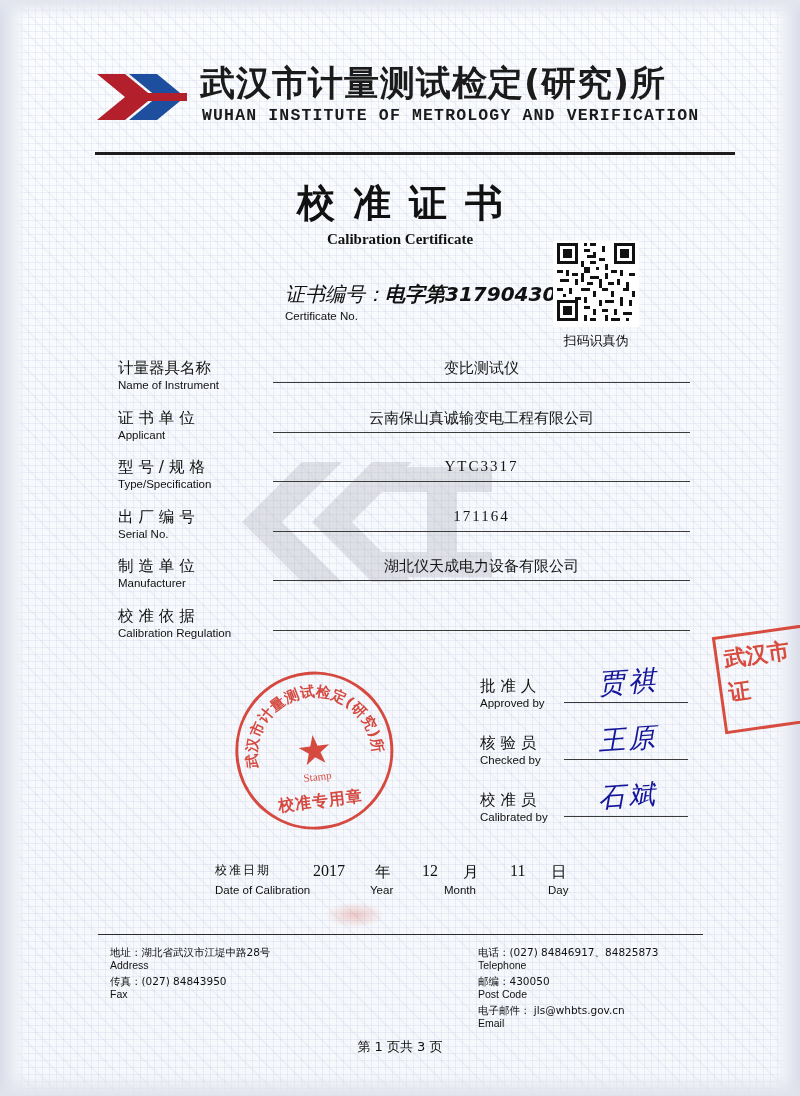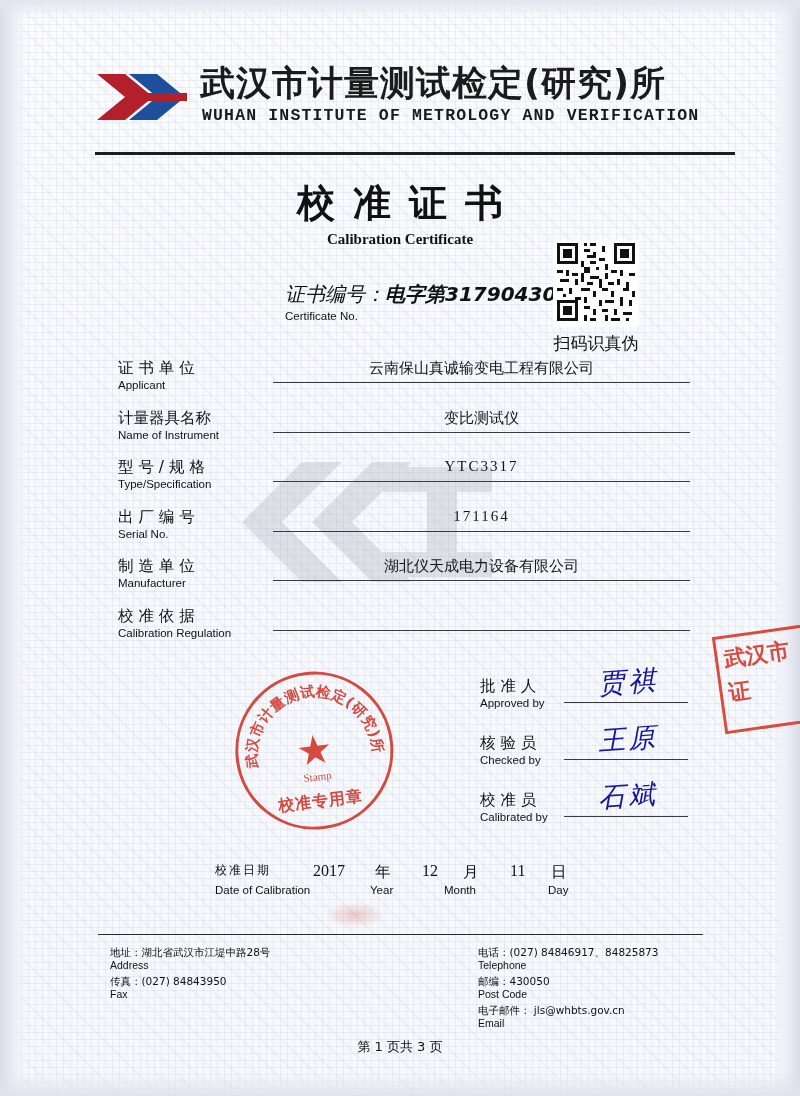--- a/index.html
+++ b/index.html
@@ -134,21 +134,21 @@
   .qr {
     width: 82px;
     height: 82px;
     margin: 0 auto;
     background: #fff;
     padding: 2px;
   }
   .qr-caption {
     margin-top: 5px;
     font-family: "DejaVu Sans", sans-serif;
-    font-size: 17px;
+    font-size: 13px;
     color: #111;
   }
 
   
   .watermark {
     position: absolute;
     left: 232px;
     top: 432px;
     width: 300px;
     height: 190px;
@@ -523,29 +523,29 @@
           <rect x="18" y="25" width="3" height="1"></rect>
             <rect x="23" y="25" width="1" height="1"></rect>
         </g>
       </svg>
     </div>
     <div class="qr-caption">扫码识真伪</div>
   </div>
 
   <div class="fields">
     <div class="frow">
+      <div class="flabel-cn">计量器具名称</div>
+      <div class="flabel-en">Name of Instrument</div>
+      <div class="fvalue">变比测试仪</div>
+      <div class="fline"></div>
+    </div>
+    <div class="frow">
       <div class="flabel-cn">证 书 单 位</div>
       <div class="flabel-en">Applicant</div>
       <div class="fvalue">云南保山真诚输变电工程有限公司</div>
-      <div class="fline"></div>
-    </div>
-    <div class="frow">
-      <div class="flabel-cn">计量器具名称</div>
-      <div class="flabel-en">Name of Instrument</div>
-      <div class="fvalue">变比测试仪</div>
       <div class="fline"></div>
     </div>
     <div class="frow">
       <div class="flabel-cn">型 号 / 规 格</div>
       <div class="flabel-en">Type/Specification</div>
       <div class="fvalue mono">YTC3317</div>
       <div class="fline"></div>
     </div>
     <div class="frow">
       <div class="flabel-cn">出 厂 编 号</div>

